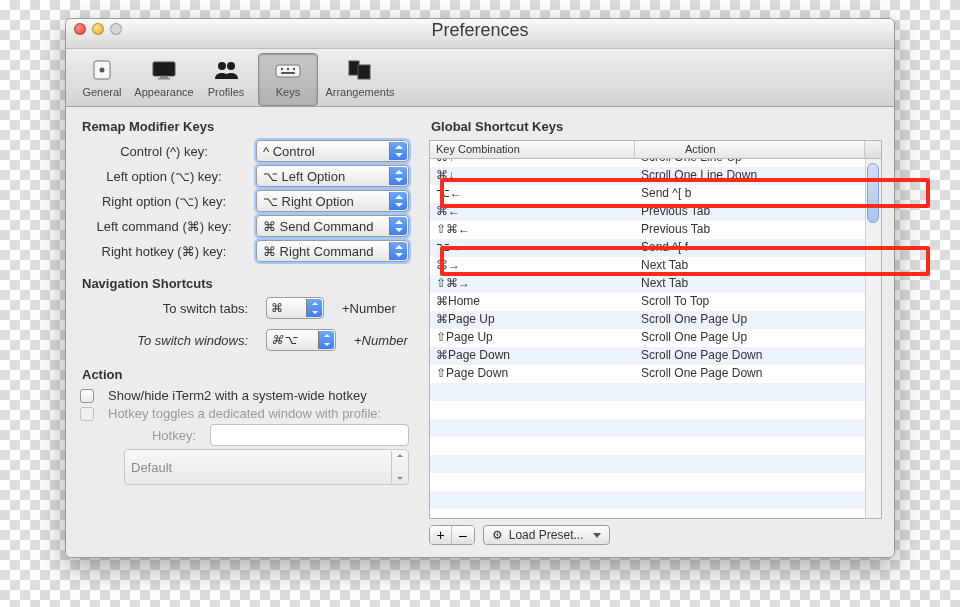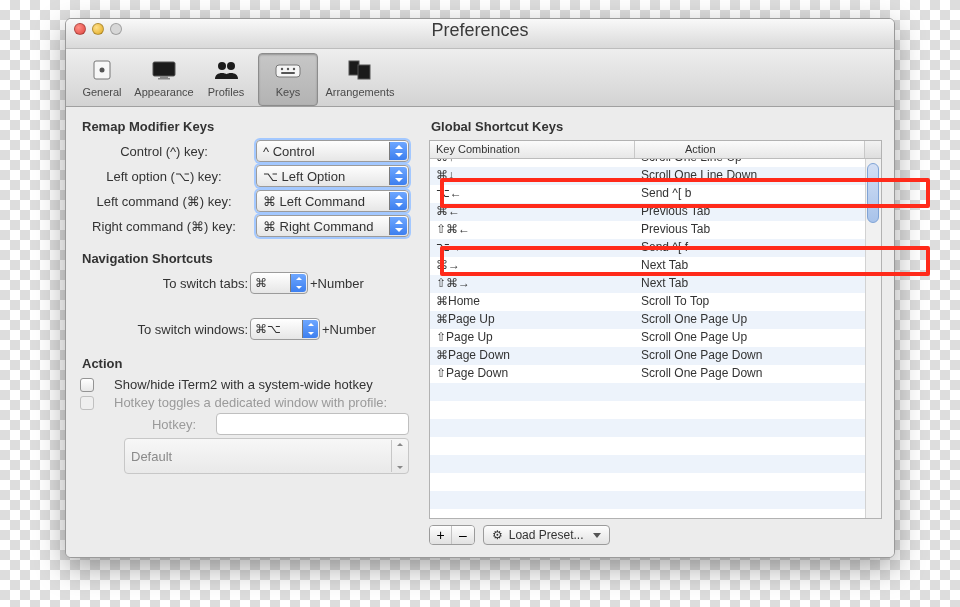--- a/index.html
+++ b/index.html
@@ -115,21 +115,21 @@
   .select .stepper::before, .select .stepper::after {
     content:""; flex:1;
   }
   .select .stepper .up, .select .stepper .down {
     width:0;height:0;border-left:4px solid transparent;border-right:4px solid transparent;
     position:absolute; left:5px;
   }
   .select .stepper .up { border-bottom:4px solid #fff; top:3px;}
   .select .stepper .down{ border-top:4px solid #fff; bottom:3px;}
 
-  .nav-row { display:flex; align-items:center; gap:2px; margin: 4px 0 4px 0; }
+  .nav-row { display:flex; align-items:center; gap:18px; margin: 4px 0 4px 0; }
   .nav-row .lbl { width: 168px; text-align:right; font-size:13px; color:#333; }
   .small-sel {
     width: 58px; height:22px;
     background: linear-gradient(#fff,#e6e6e6);
     border:1px solid #9b9b9b; border-radius:4px; position:relative;
     display:flex; align-items:center; padding:0 4px; font-size:12px;
   }
   .small-sel .stepper {
     position:absolute; right:1px; top:1px; bottom:1px; width:16px;
     background: linear-gradient(#6ea7ff,#3d7fef);
@@ -137,21 +137,21 @@
   }
   .small-sel .stepper .up, .small-sel .stepper .down {
     width:0;height:0;border-left:3.5px solid transparent;border-right:3.5px solid transparent;
     position:absolute; left:4.5px;
   }
   .small-sel .stepper .up { border-bottom:3.5px solid #fff; top:3px;}
   .small-sel .stepper .down{ border-top:3.5px solid #fff; bottom:3px;}
   .small-sel.wide { width: 70px; }
   .suffix { font-size:13px; color:#333; }
 
-  .checkbox-row { display:flex; align-items:center; gap:20px; margin:3px 0; font-size:13px; color:#333; }
+  .checkbox-row { display:flex; align-items:center; gap:14px; margin:3px 0; font-size:13px; color:#333; }
   .checkbox-row.disabled { color:#9a9a9a; }
   .chk { width:14px; height:14px; border:1px solid #949494; border-radius:3px; background:linear-gradient(#fff,#e8e8e8);}
   .chk.disabled { border-color:#c0c0c0; background:#efefef;}
   .hk-label { width:90px; text-align:right; color:#9a9a9a; font-size:13px;}
   .hk-input { flex:1; height:22px; border:1px solid #bfbfbf; border-radius:4px; background:#fff; }
   .profile-sel {
     width: 285px; height:22px; margin-left: 44px;
     border:1px solid #c7c7c7; border-radius:4px; background:linear-gradient(#f7f7f7,#e9e9e9);
     display:flex; align-items:center; padding:17px 6px; color:#8a8a8a; font-size:13px;
     position:relative;
@@ -302,31 +302,41 @@
     <div class="lbl">Left option (⌥) key:</div>
     <div class="select">
       <span>⌥ Left Option</span>
       <div class="stepper">
                 <div class="up"></div>
                 <div class="down"></div>
               </div>
     </div>
           </div>
           <div class="kv-row">
-    <div class="lbl">Left command (⌘) key:</div>
+    <div class="lbl">Right option (⌥) key:</div>
     <div class="select">
-      <span>⌘ Left Command</span>
+      <span>⌥ Right Option</span>
       <div class="stepper">
                 <div class="up"></div>
                 <div class="down"></div>
               </div>
     </div>
           </div>
           <div class="kv-row">
-    <div class="lbl">Right command (⌘) key:</div>
+    <div class="lbl">Left command (⌘) key:</div>
+    <div class="select">
+      <span>⌘ Send Command</span>
+      <div class="stepper">
+                <div class="up"></div>
+                <div class="down"></div>
+              </div>
+    </div>
+          </div>
+          <div class="kv-row">
+    <div class="lbl">Right hotkey (⌘) key:</div>
     <div class="select">
       <span>⌘ Right Command</span>
       <div class="stepper">
                 <div class="up"></div>
                 <div class="down"></div>
               </div>
     </div>
           </div>
         </div>
 
@@ -335,21 +345,21 @@
         <div class="lbl">To switch tabs:</div>
         <div class="small-sel">
           <span>⌘</span>
           <div class="stepper">
               <div class="up"></div>
               <div class="down"></div>
             </div>
         </div>
         <span class="suffix">+Number</span>
       </div>
-      <div class="nav-row" style="margin-top:24px;">
+      <div class="nav-row" style="margin-top:10px;font-style:italic;">
         <div class="lbl">To switch windows:</div>
         <div class="small-sel wide">
           <span>⌘⌥</span>
           <div class="stepper">
               <div class="up"></div>
               <div class="down"></div>
             </div>
         </div>
         <span class="suffix">+Number</span>
       </div>

